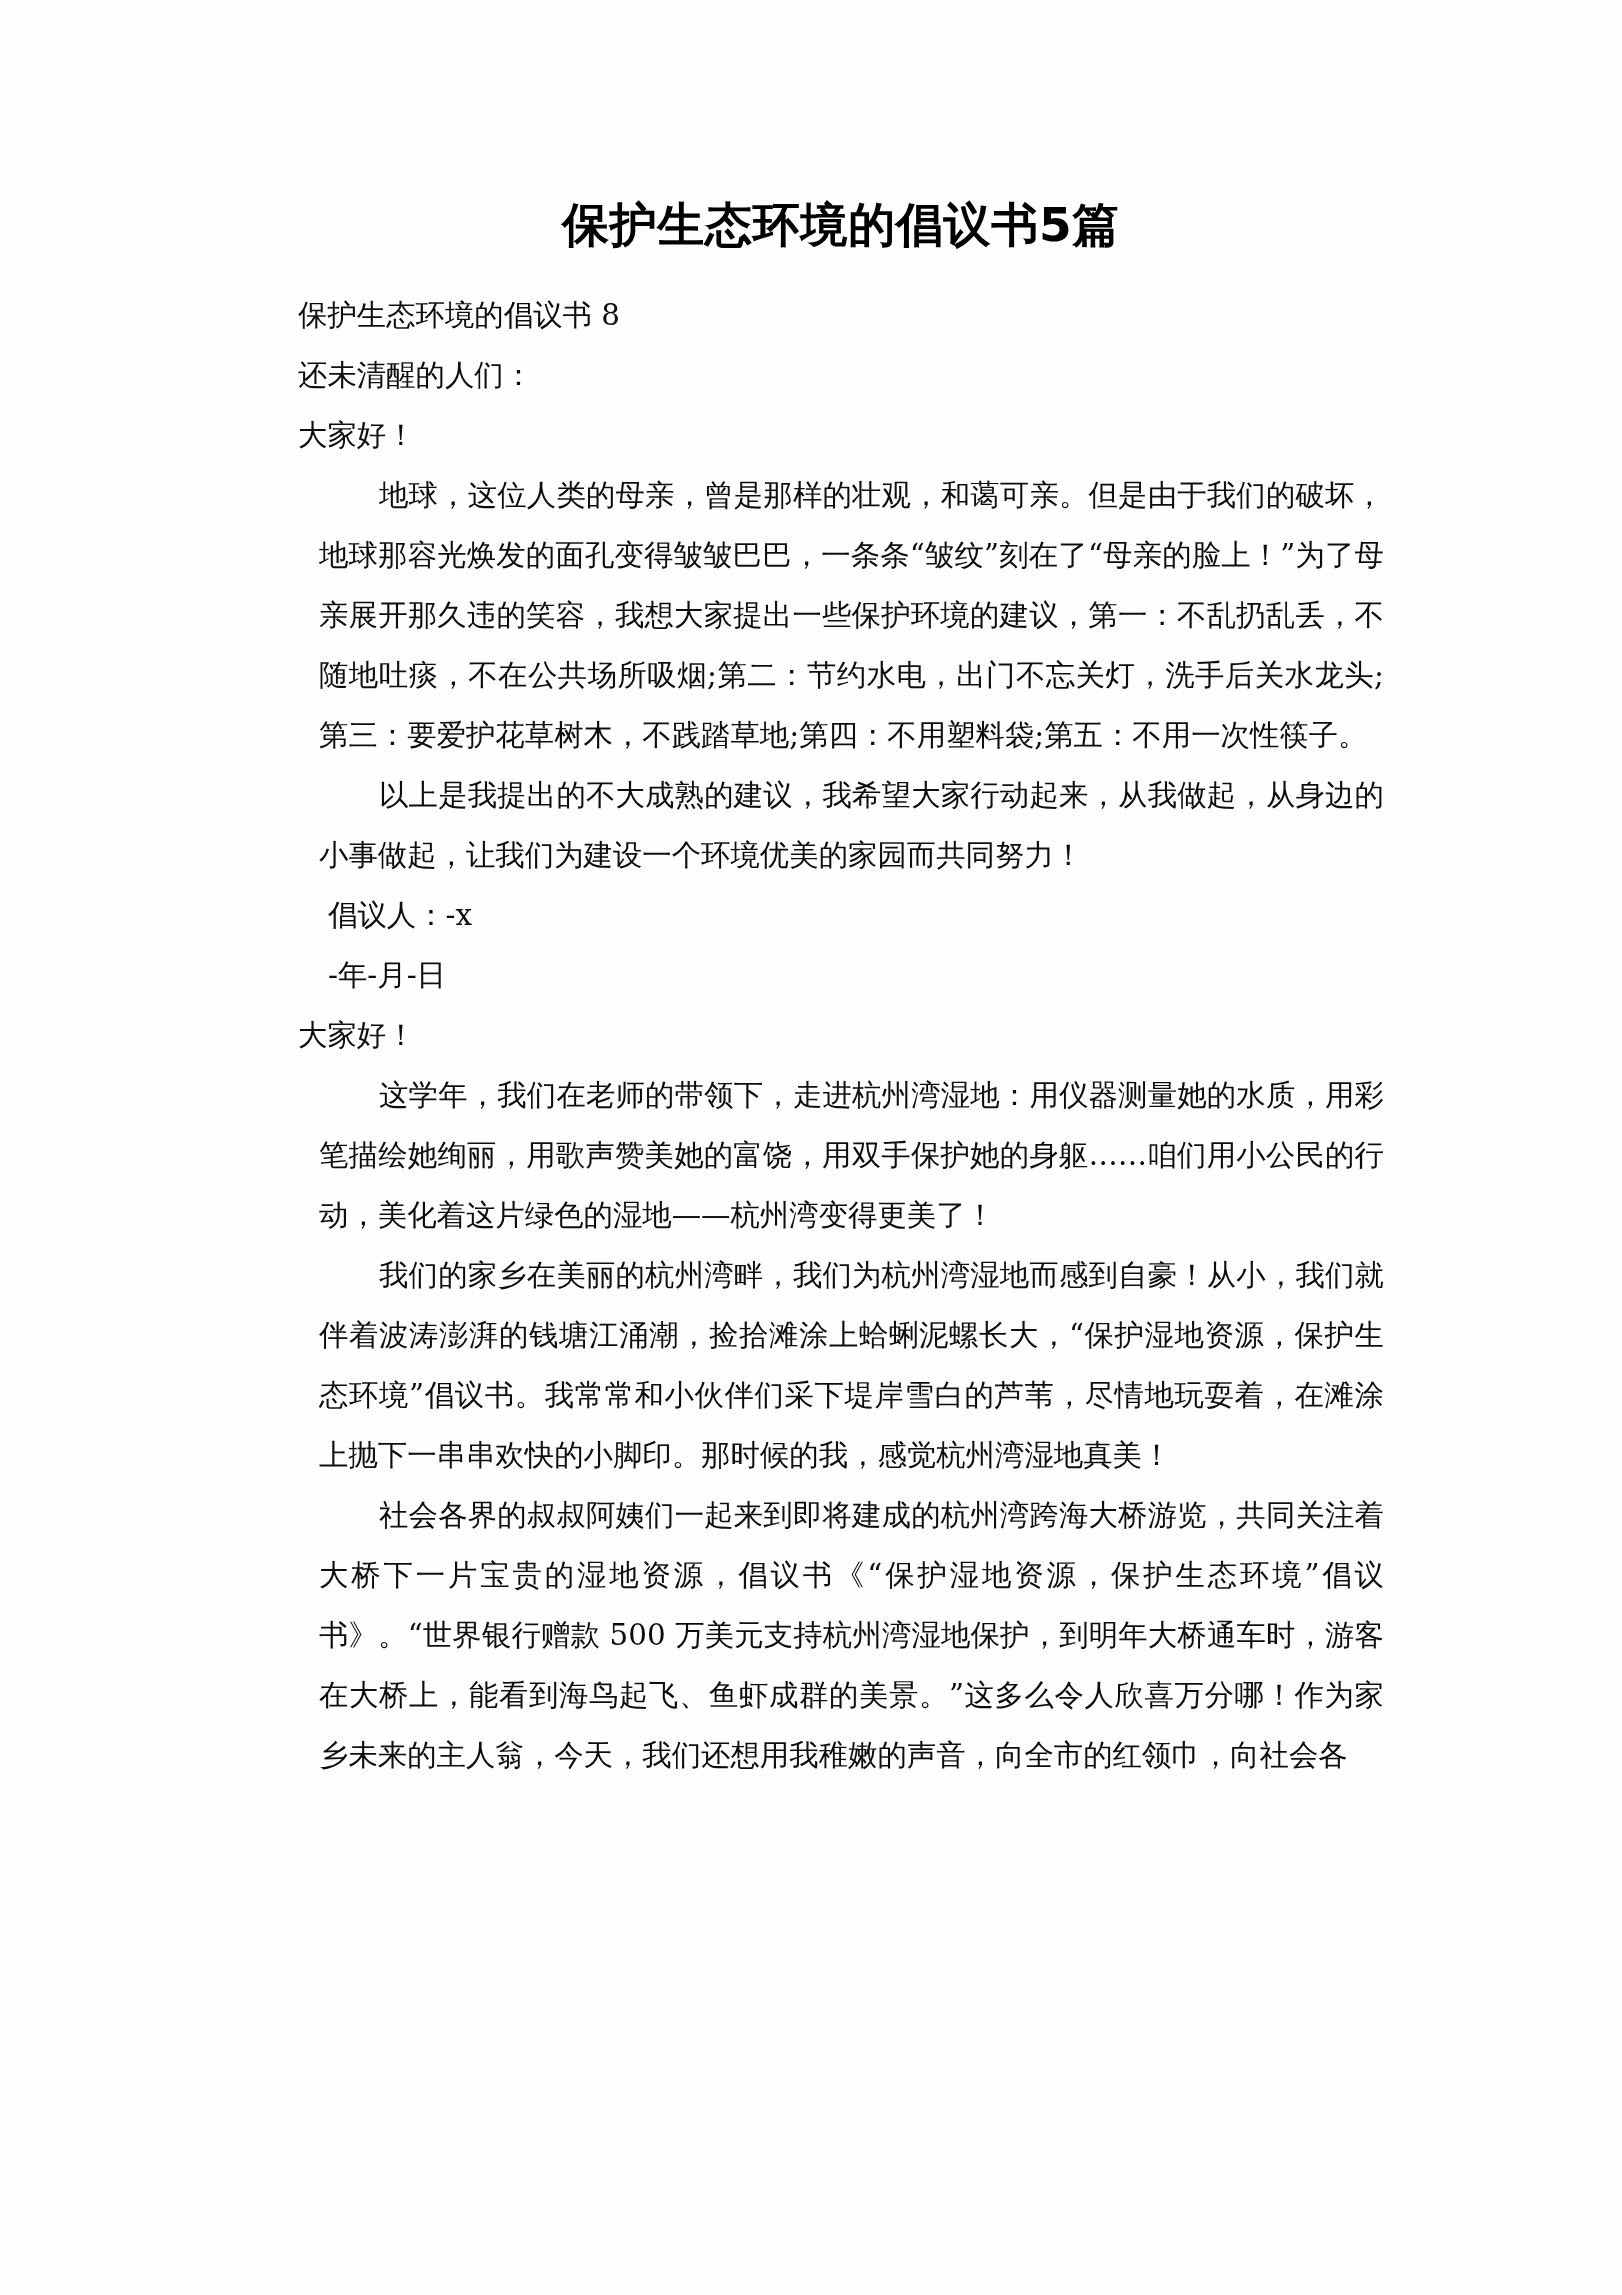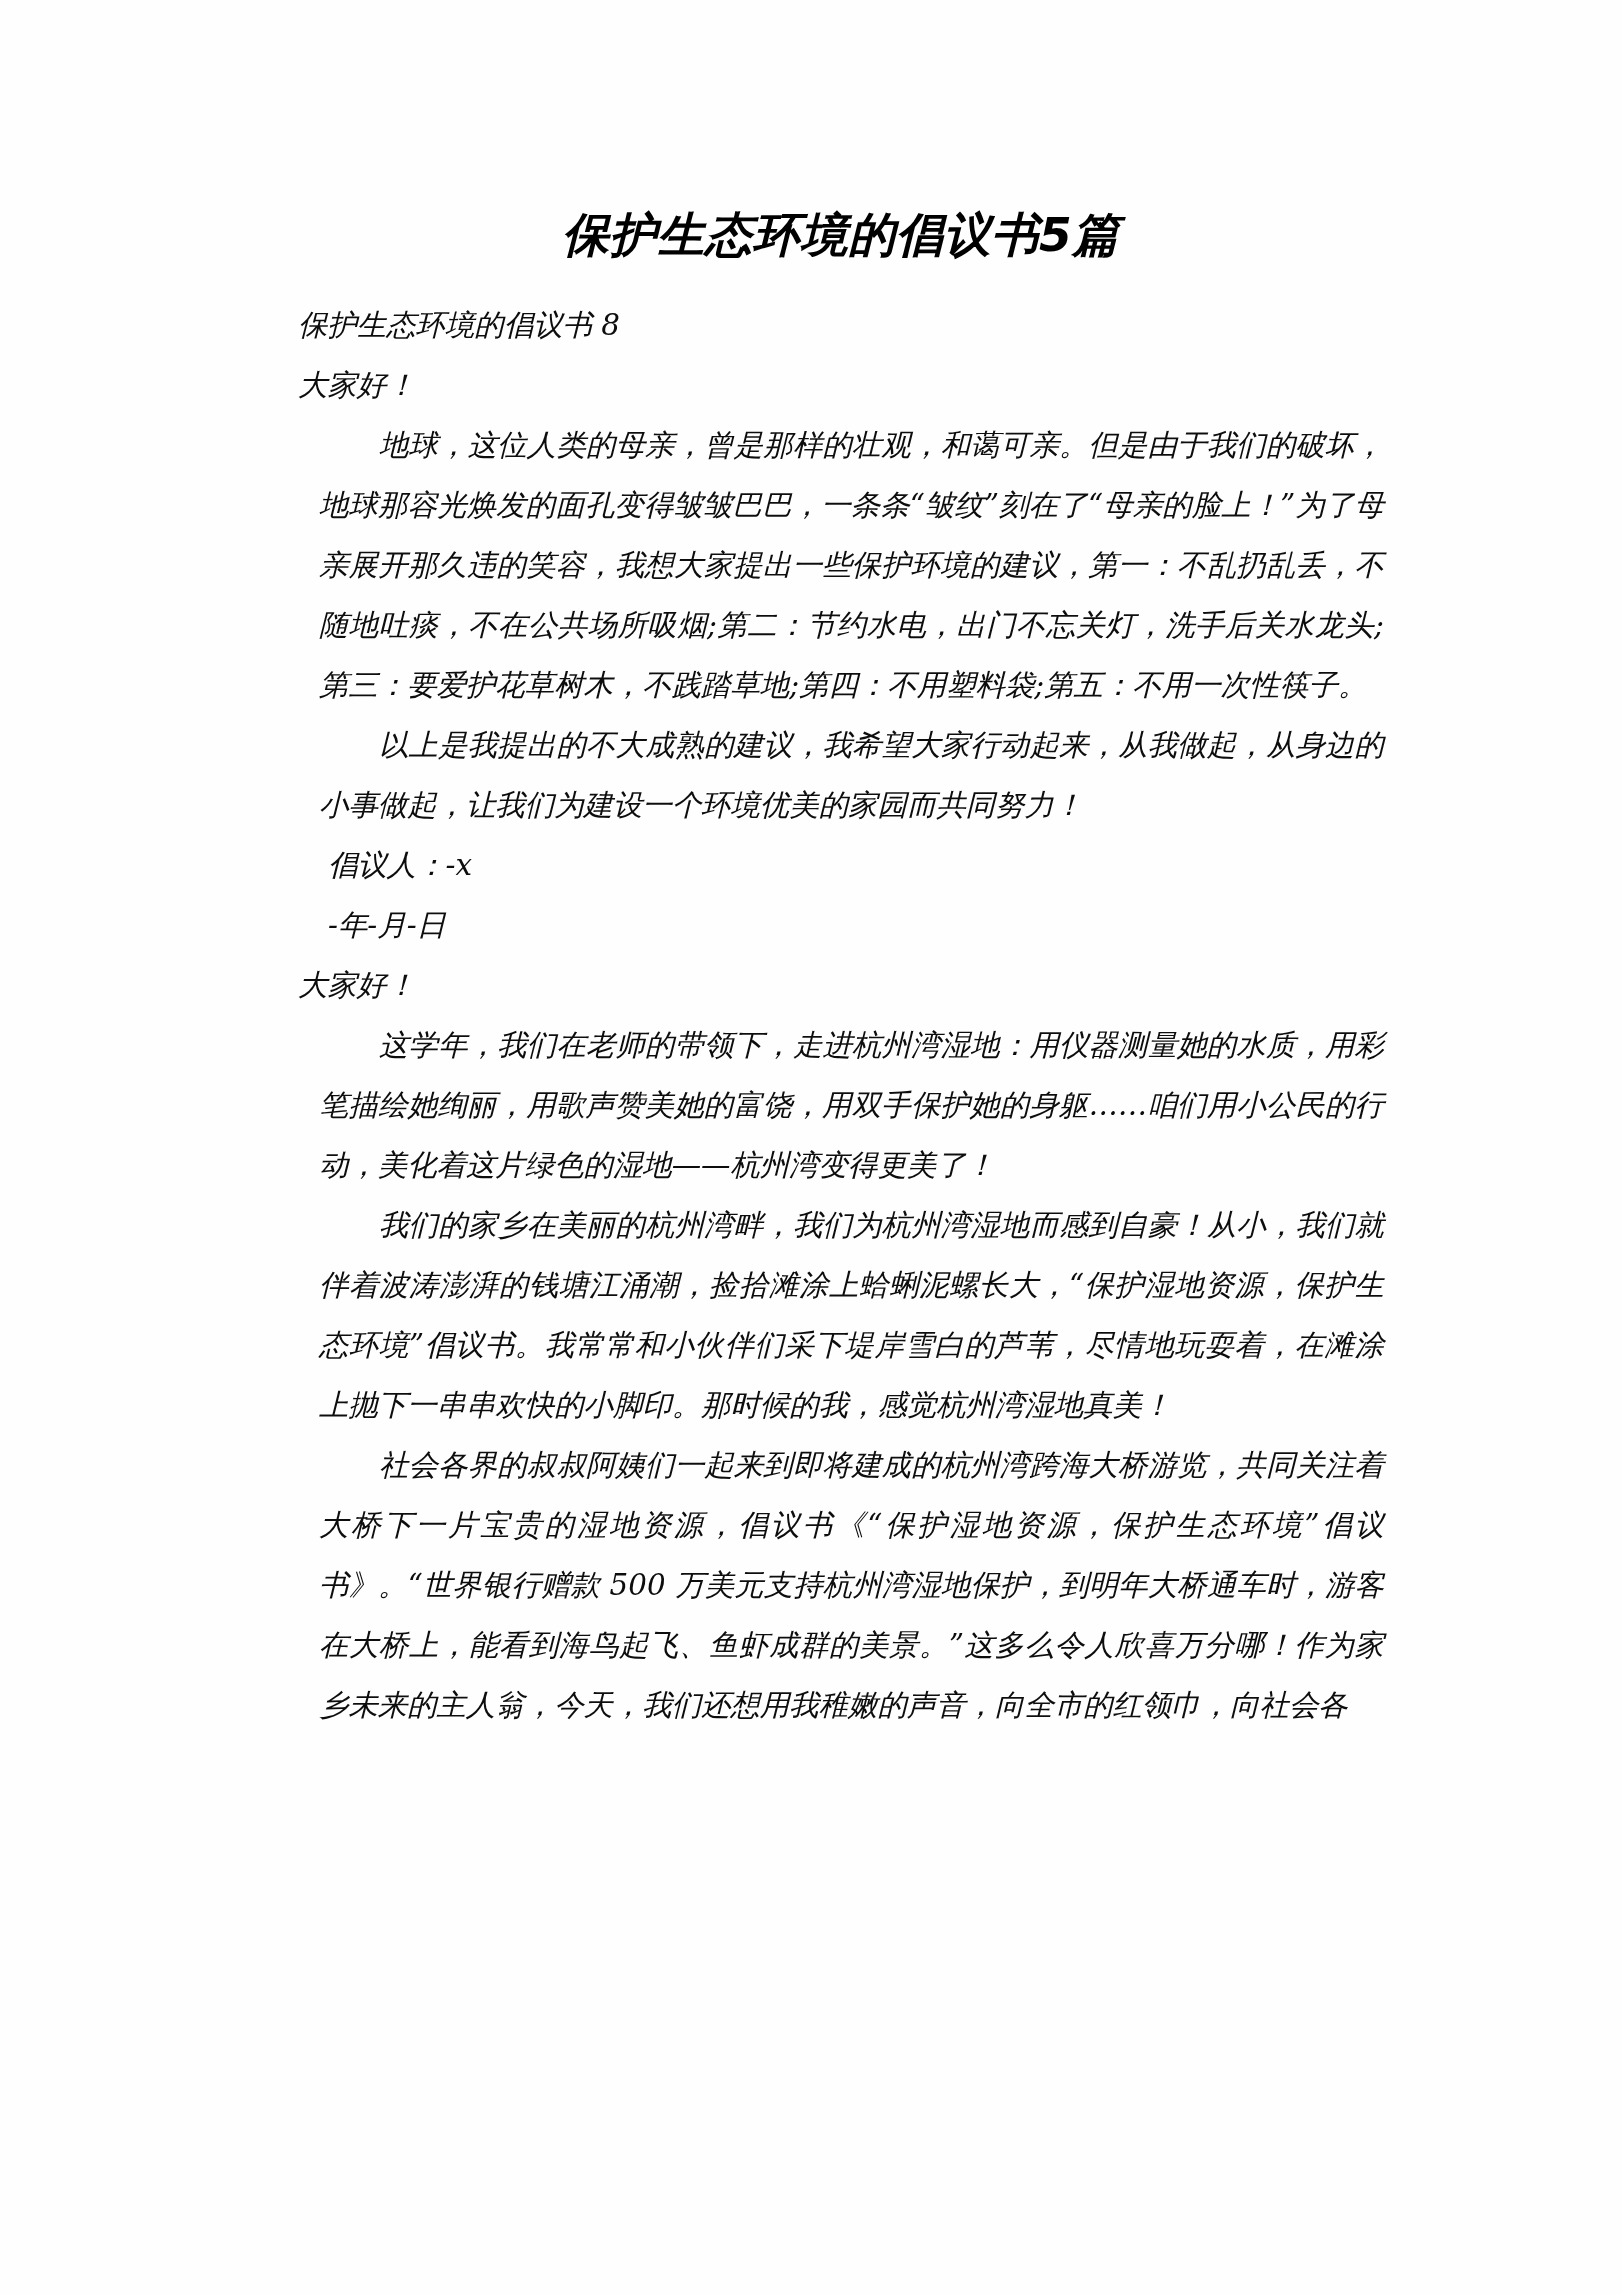--- a/index.html
+++ b/index.html
@@ -13,23 +13,22 @@
     height: 2295px;
     background: #fefefe;
     box-sizing: border-box;
     overflow: hidden;
     font-family: "DejaVu Serif", "Liberation Serif", serif;
     color: #0a0a0a;
   }
   .content {
     position: absolute;
     left: 298px;
-    top: 18px;
+    top: 8px;
     width: 1086px;
-    font-style: italic;
   }
   .doc-title {
     font-size: 47px;
     font-weight: 700;
     line-height: 1.25;
     text-align: center;
     margin: 0;
     padding-top: 188px;
     letter-spacing: 0.7px;
     font-family: "DejaVu Sans", "Liberation Sans", sans-serif;
@@ -64,20 +63,21 @@
 <body>
 
 <div class="page">
   <div class="content">
 
     <h1 class="doc-title">保护生态环境的倡议书5篇</h1>
 
     <div class="body-block">
 
       <p class="para flush">保护生态环境的倡议书 8</p>
+      <p class="para flush">还未清醒的人们：</p>
       <p class="para flush">大家好！</p>
       <p class="para indent">地球，这位人类的母亲，曾是那样的壮观，和蔼可亲。但是由于我们的破坏，地球那容光焕发的面孔变得皱皱巴巴，一条条“皱纹”刻在了“母亲的脸上！”为了母亲展开那久违的笑容，我想大家提出一些保护环境的建议，第一：不乱扔乱丢，不随地吐痰，不在公共场所吸烟;第二：节约水电，出门不忘关灯，洗手后关水龙头;第三：要爱护花草树木，不践踏草地;第四：不用塑料袋;第五：不用一次性筷子。</p>
       <p class="para indent">以上是我提出的不大成熟的建议，我希望大家行动起来，从我做起，从身边的小事做起，让我们为建设一个环境优美的家园而共同努力！</p>
       <p class="para sig">倡议人：-x</p>
       <p class="para sig">-年-月-日</p>
       <p class="para flush">大家好！</p>
       <p class="para indent">这学年，我们在老师的带领下，走进杭州湾湿地：用仪器测量她的水质，用彩笔描绘她绚丽，用歌声赞美她的富饶，用双手保护她的身躯……咱们用小公民的行动，美化着这片绿色的湿地——杭州湾变得更美了！</p>
       <p class="para indent">我们的家乡在美丽的杭州湾畔，我们为杭州湾湿地而感到自豪！从小，我们就伴着波涛澎湃的钱塘江涌潮，捡拾滩涂上蛤蜊泥螺长大，“保护湿地资源，保护生态环境”倡议书。我常常和小伙伴们采下堤岸雪白的芦苇，尽情地玩耍着，在滩涂上抛下一串串欢快的小脚印。那时候的我，感觉杭州湾湿地真美！</p>
       <p class="para indent">社会各界的叔叔阿姨们一起来到即将建成的杭州湾跨海大桥游览，共同关注着大桥下一片宝贵的湿地资源，倡议书《“保护湿地资源，保护生态环境”倡议书》。“世界银行赠款 500 万美元支持杭州湾湿地保护，到明年大桥通车时，游客在大桥上，能看到海鸟起飞、鱼虾成群的美景。”这多么令人欣喜万分哪！作为家乡未来的主人翁，今天，我们还想用我稚嫩的声音，向全市的红领巾，向社会各</p>
 

